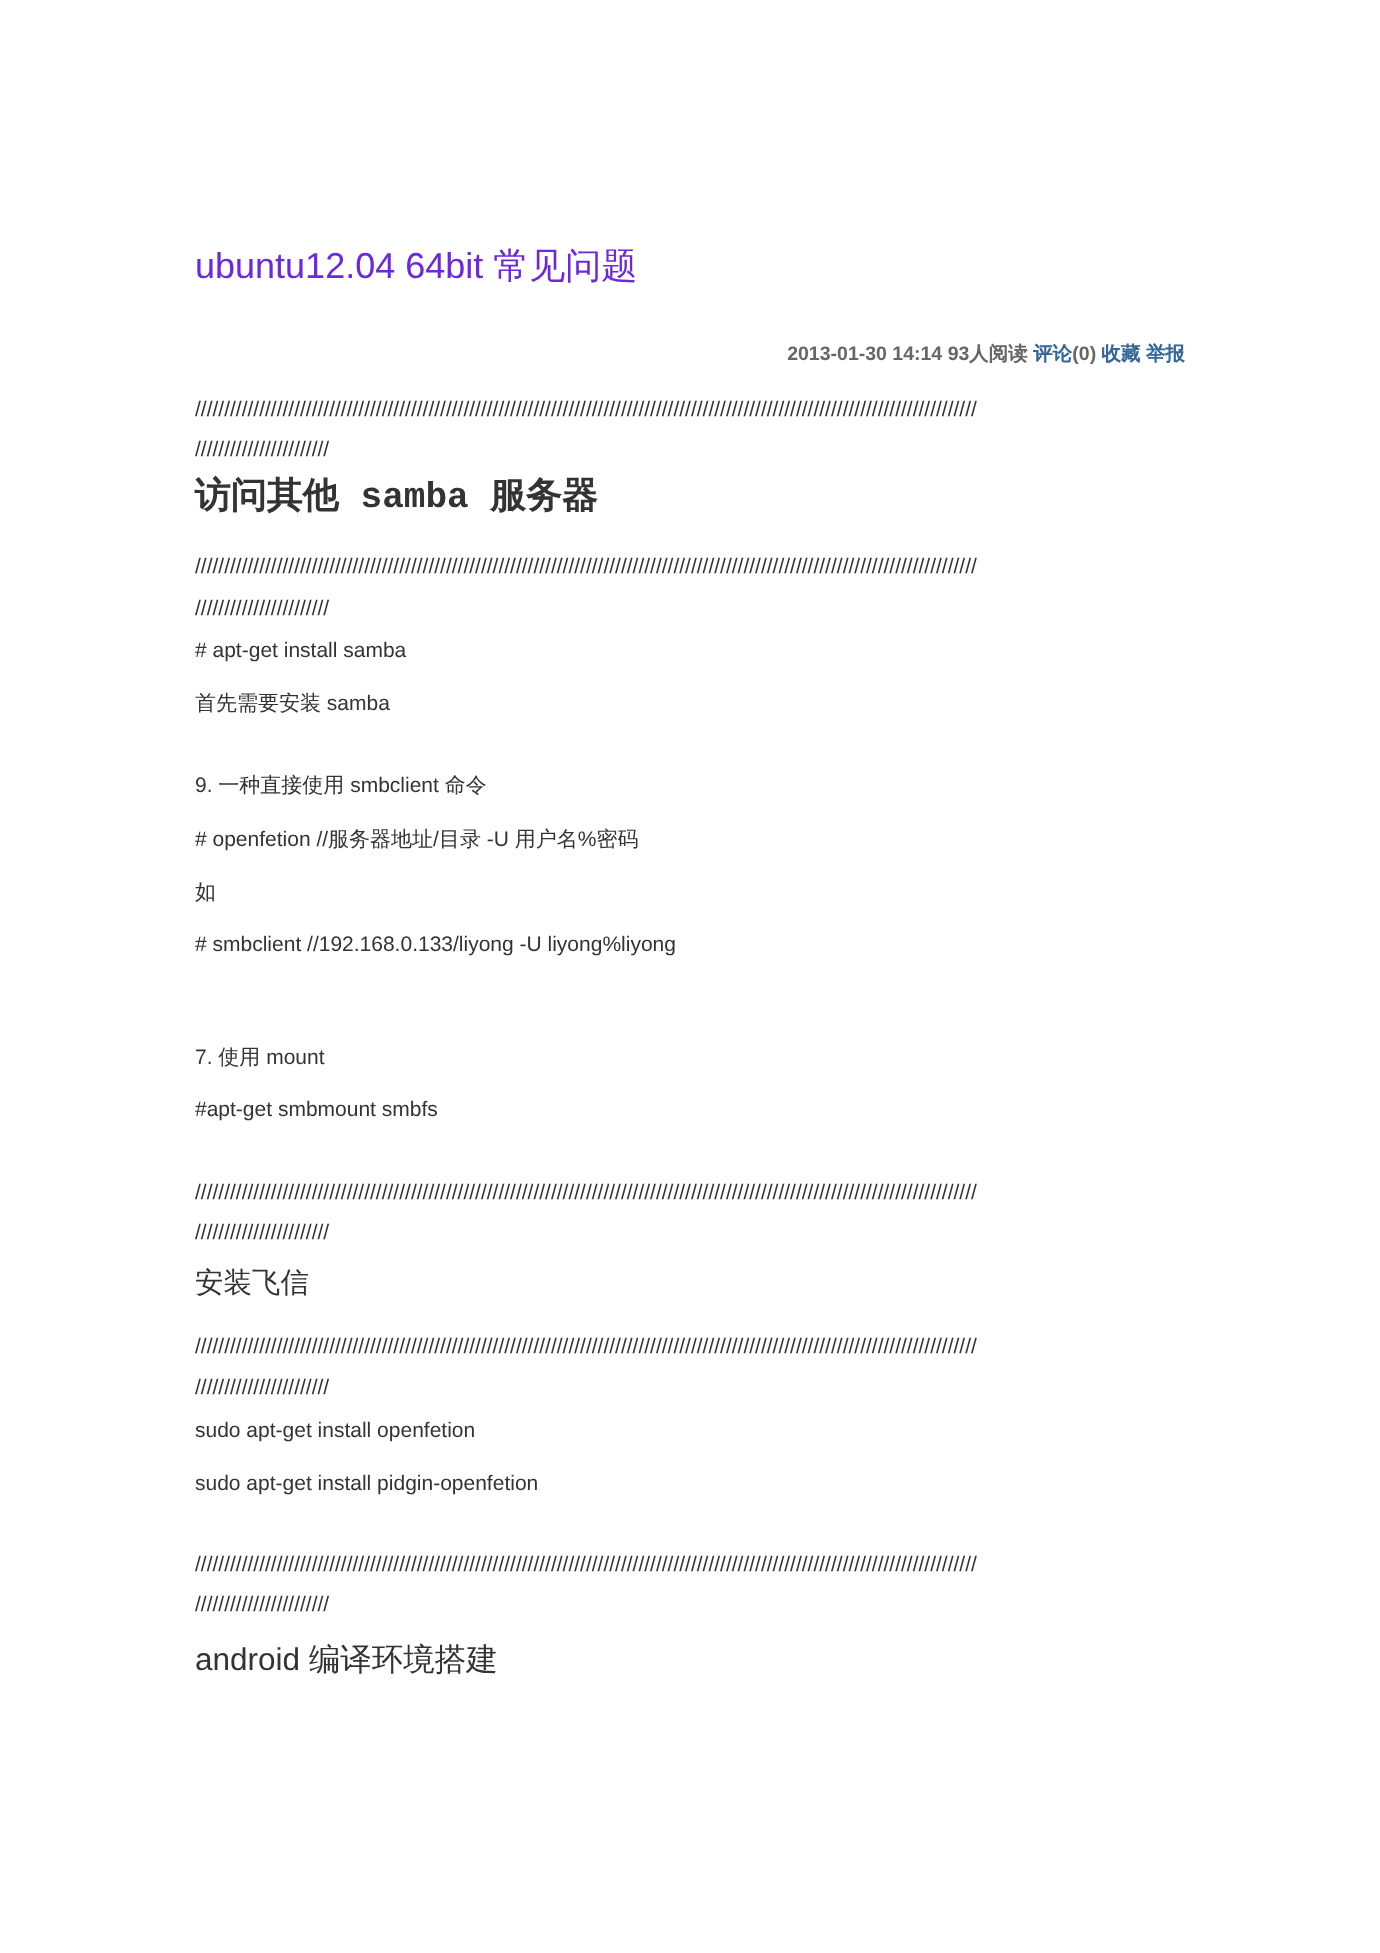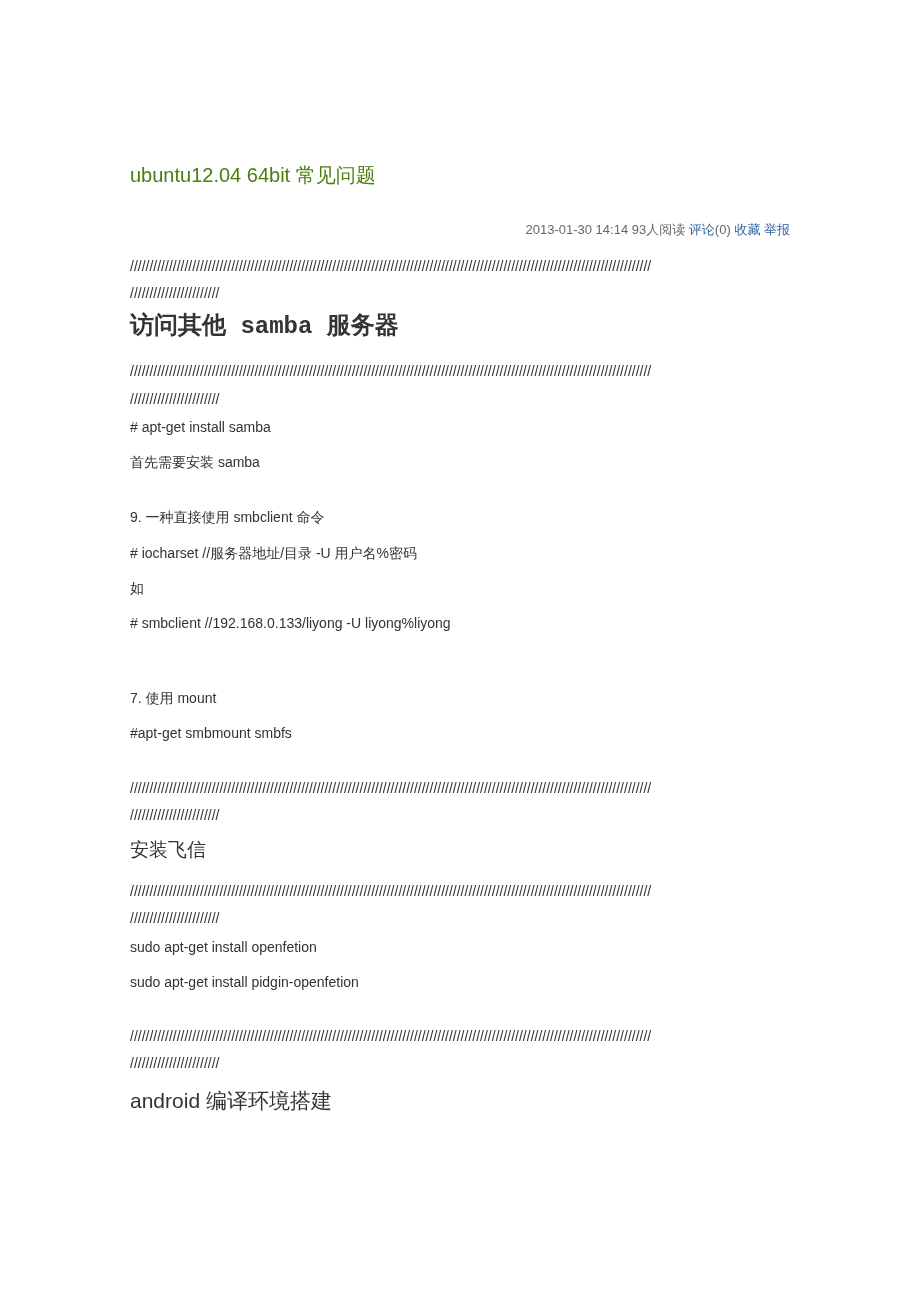--- a/index.html
+++ b/index.html
@@ -9,30 +9,31 @@
     }
     body {
       width: 920px;
       background: white;
       font-family: Arial, "Microsoft YaHei", SimSun, sans-serif;
       padding: 160px 130px 100px 130px;
       color: #333;
       line-height: 1.5;
     }
     .title {
-      font-size: 20px;
+      font-size: 24px;
       font-weight: normal;
-      color: #4d7c0f;
+      color: #6d28d9;
       margin-bottom: 30px;
     }
     .meta {
       text-align: right;
       font-size: 13px;
       color: #666;
       margin-bottom: 15px;
+      font-weight: bold;
     }
     .meta a {
       color: #336699;
       text-decoration: none;
     }
     .separator {
       font-size: 14px;
       word-break: break-all;
       margin-bottom: 5px;
       line-height: 1.6;
@@ -85,21 +86,21 @@
 <h2 class="section-title-h2">访问其他 samba 服务器</h2>
 
 <div class="separator">//////////////////////////////////////////////////////////////////////////////////////////////////////////////////////////////////////</div>
 <div class="separator">///////////////////////</div>
 
 <div class="content-block">
   <div class="content-line"># apt-get install samba</div>
   <div class="content-line">首先需要安装 samba</div>
   <div class="spacer-sm"></div>
   <div class="content-line">9.  一种直接使用 smbclient 命令</div>
-  <div class="content-line"># iocharset //服务器地址/目录  -U  用户名%密码</div>
+  <div class="content-line"># openfetion //服务器地址/目录  -U  用户名%密码</div>
   <div class="content-line">如</div>
   <div class="content-line"># smbclient //192.168.0.133/liyong -U liyong%liyong</div>
   <div class="spacer-sm"></div>
   <div class="spacer-sm"></div>
   <div class="content-line">7.  使用 mount</div>
   <div class="content-line">#apt-get smbmount smbfs</div>
 </div>
 
 <div class="separator">//////////////////////////////////////////////////////////////////////////////////////////////////////////////////////////////////////</div>
 <div class="separator">///////////////////////</div>

